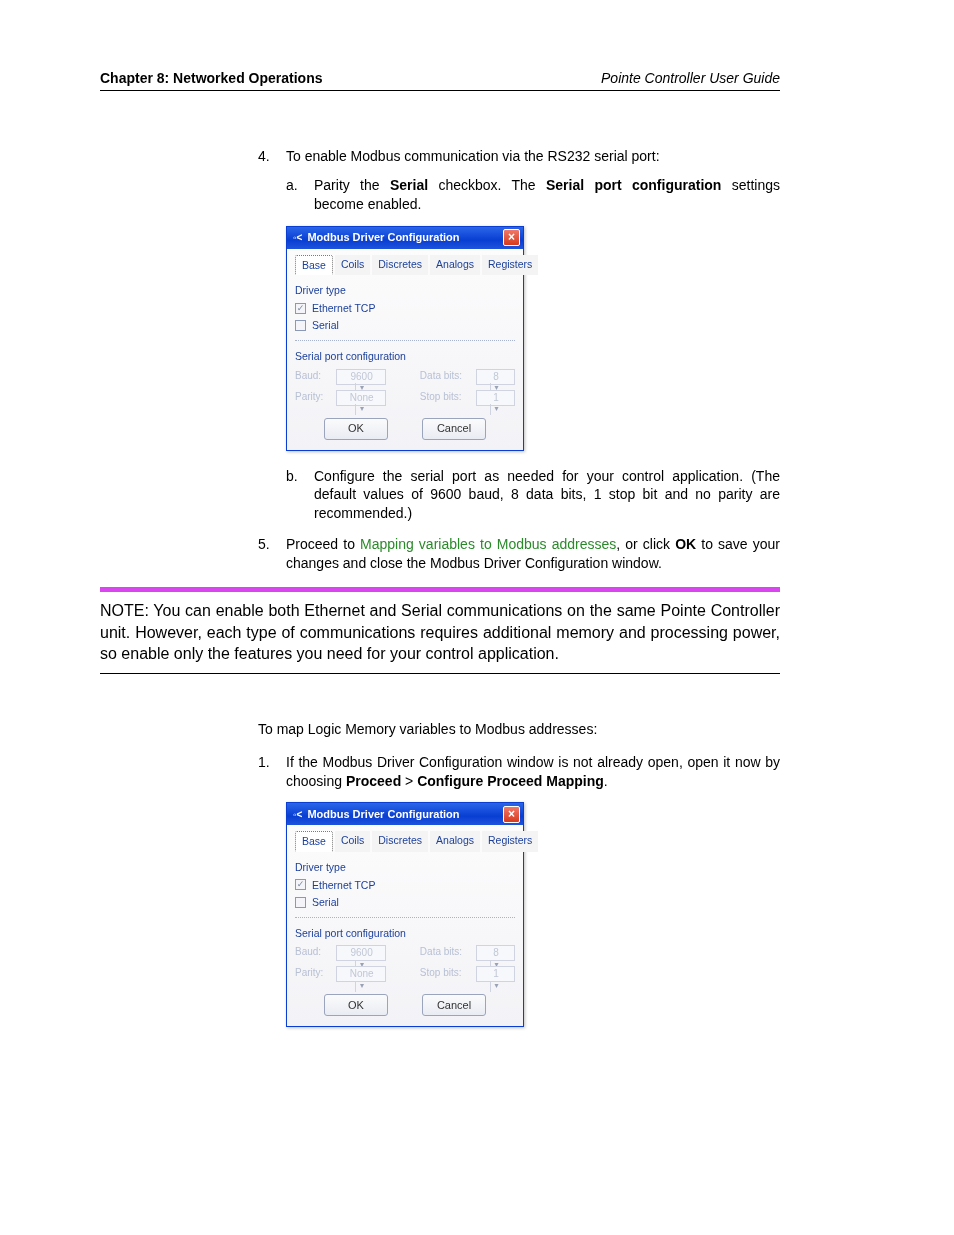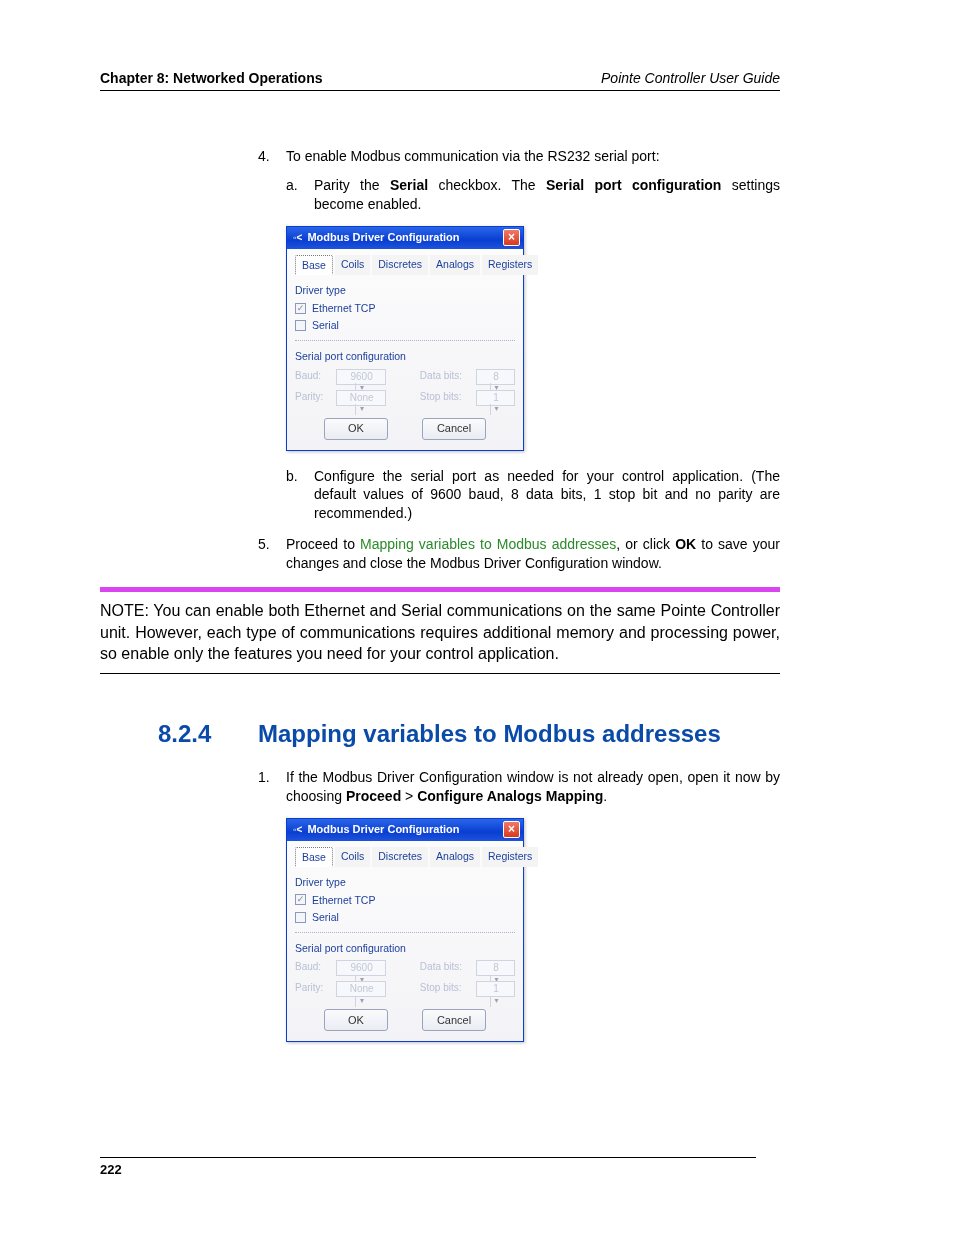--- a/index.html
+++ b/index.html
@@ -320,31 +320,28 @@
       <span class="txt">
         <span>Proceed to </span><span class="link">Mapping variables to Modbus addresses</span><span>, or click </span><span class="bold">OK</span><span> to save your changes and close the Modbus Driver Configuration window.</span>
       </span>
     </div>
   </div>
 
   <div class="note-block">
     <span>NOTE: You can enable both Ethernet and Serial communications on the same Pointe Controller unit. However, each type of communications requires additional memory and processing power, so enable only the features you need for your control application.</span>
   </div>
 
-  <div class="section-row">
-    <span class="section-num">8.2.4</span>
-    <span class="section-title">Mapping variables to Modbus addresses</span>
-  </div>
 
   <div class="content">
+    <div style="margin-bottom:14px;">To map Logic Memory variables to Modbus addresses:</div>
 
     <div class="step">
       <span class="num">1.</span>
       <span class="txt">
-        <span>If the Modbus Driver Configuration window is not already open, open it now by choosing </span><span class="bold">Proceed</span><span> &gt; </span><span class="bold">Configure Analogs Mapping</span><span>.</span>
+        <span>If the Modbus Driver Configuration window is not already open, open it now by choosing </span><span class="bold">Proceed</span><span> &gt; </span><span class="bold">Configure Proceed Mapping</span><span>.</span>
       </span>
     </div>
 
     <div class="dialog">
       <div class="dlg-titlebar">
         <span class="dlg-title-icon">◦&lt;</span>
         <span>Modbus Driver Configuration</span>
         <span class="flex-spacer"></span>
         <span class="dlg-close">×</span>
       </div>
@@ -399,16 +396,13 @@
             </div>
           <div class="btn">
               <span>Cancel</span>
             </div>
         </div>
       </div>
     </div>
 
   </div>
 
-  <div class="page-footer">
-    <span>222</span>
-  </div>
 </div>
 
 </body></html>

